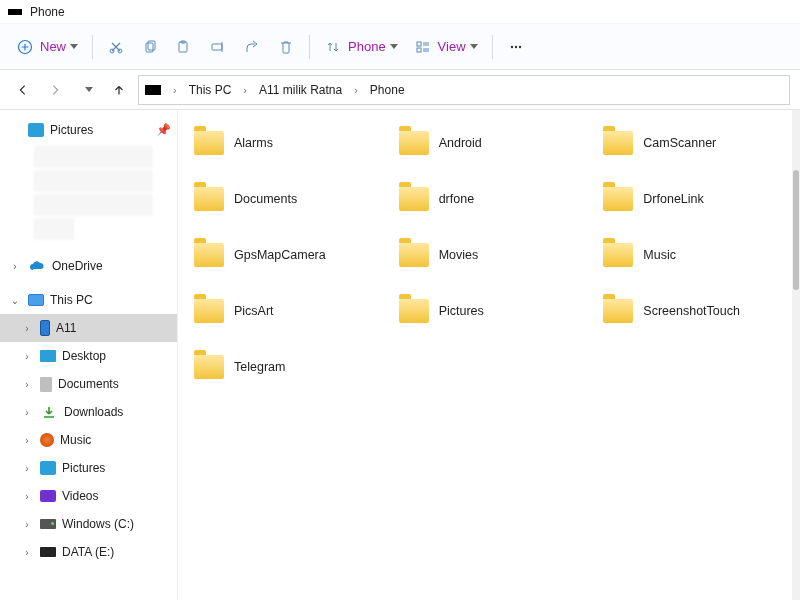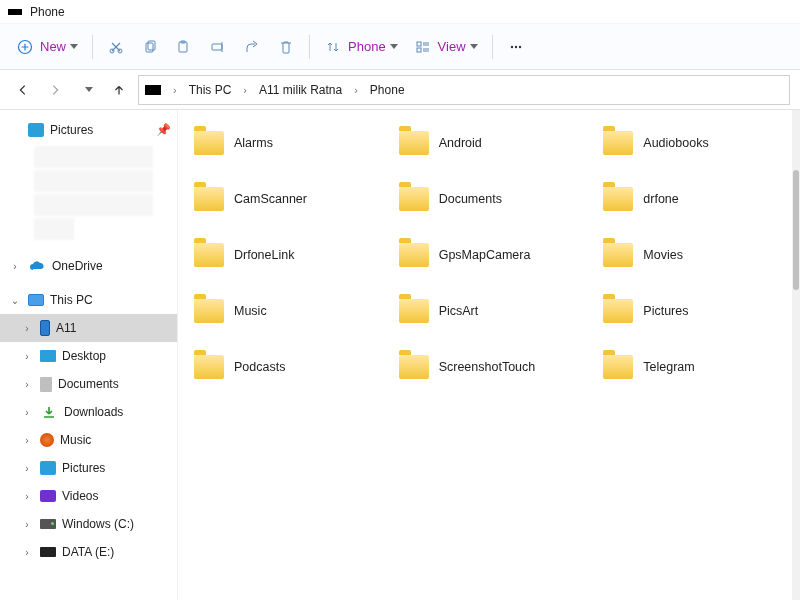--- a/index.html
+++ b/index.html
@@ -275,24 +275,20 @@
         <div class="fitem">
           <div class="ficon"></div>
           <div class="flabel">Alarms</div>
         </div>
         <div class="fitem">
           <div class="ficon"></div>
           <div class="flabel">Android</div>
         </div>
         <div class="fitem">
           <div class="ficon"></div>
-          <div class="flabel">Audiobooks</div>
-        </div>
-        <div class="fitem">
-          <div class="ficon"></div>
           <div class="flabel">CamScanner</div>
         </div>
         <div class="fitem">
           <div class="ficon"></div>
           <div class="flabel">Documents</div>
         </div>
         <div class="fitem">
           <div class="ficon"></div>
           <div class="flabel">drfone</div>
         </div>
@@ -312,24 +308,20 @@
           <div class="ficon"></div>
           <div class="flabel">Music</div>
         </div>
         <div class="fitem">
           <div class="ficon"></div>
           <div class="flabel">PicsArt</div>
         </div>
         <div class="fitem">
           <div class="ficon"></div>
           <div class="flabel">Pictures</div>
-        </div>
-        <div class="fitem">
-          <div class="ficon"></div>
-          <div class="flabel">Podcasts</div>
         </div>
         <div class="fitem">
           <div class="ficon"></div>
           <div class="flabel">ScreenshotTouch</div>
         </div>
         <div class="fitem">
           <div class="ficon"></div>
           <div class="flabel">Telegram</div>
         </div>
       </div>

